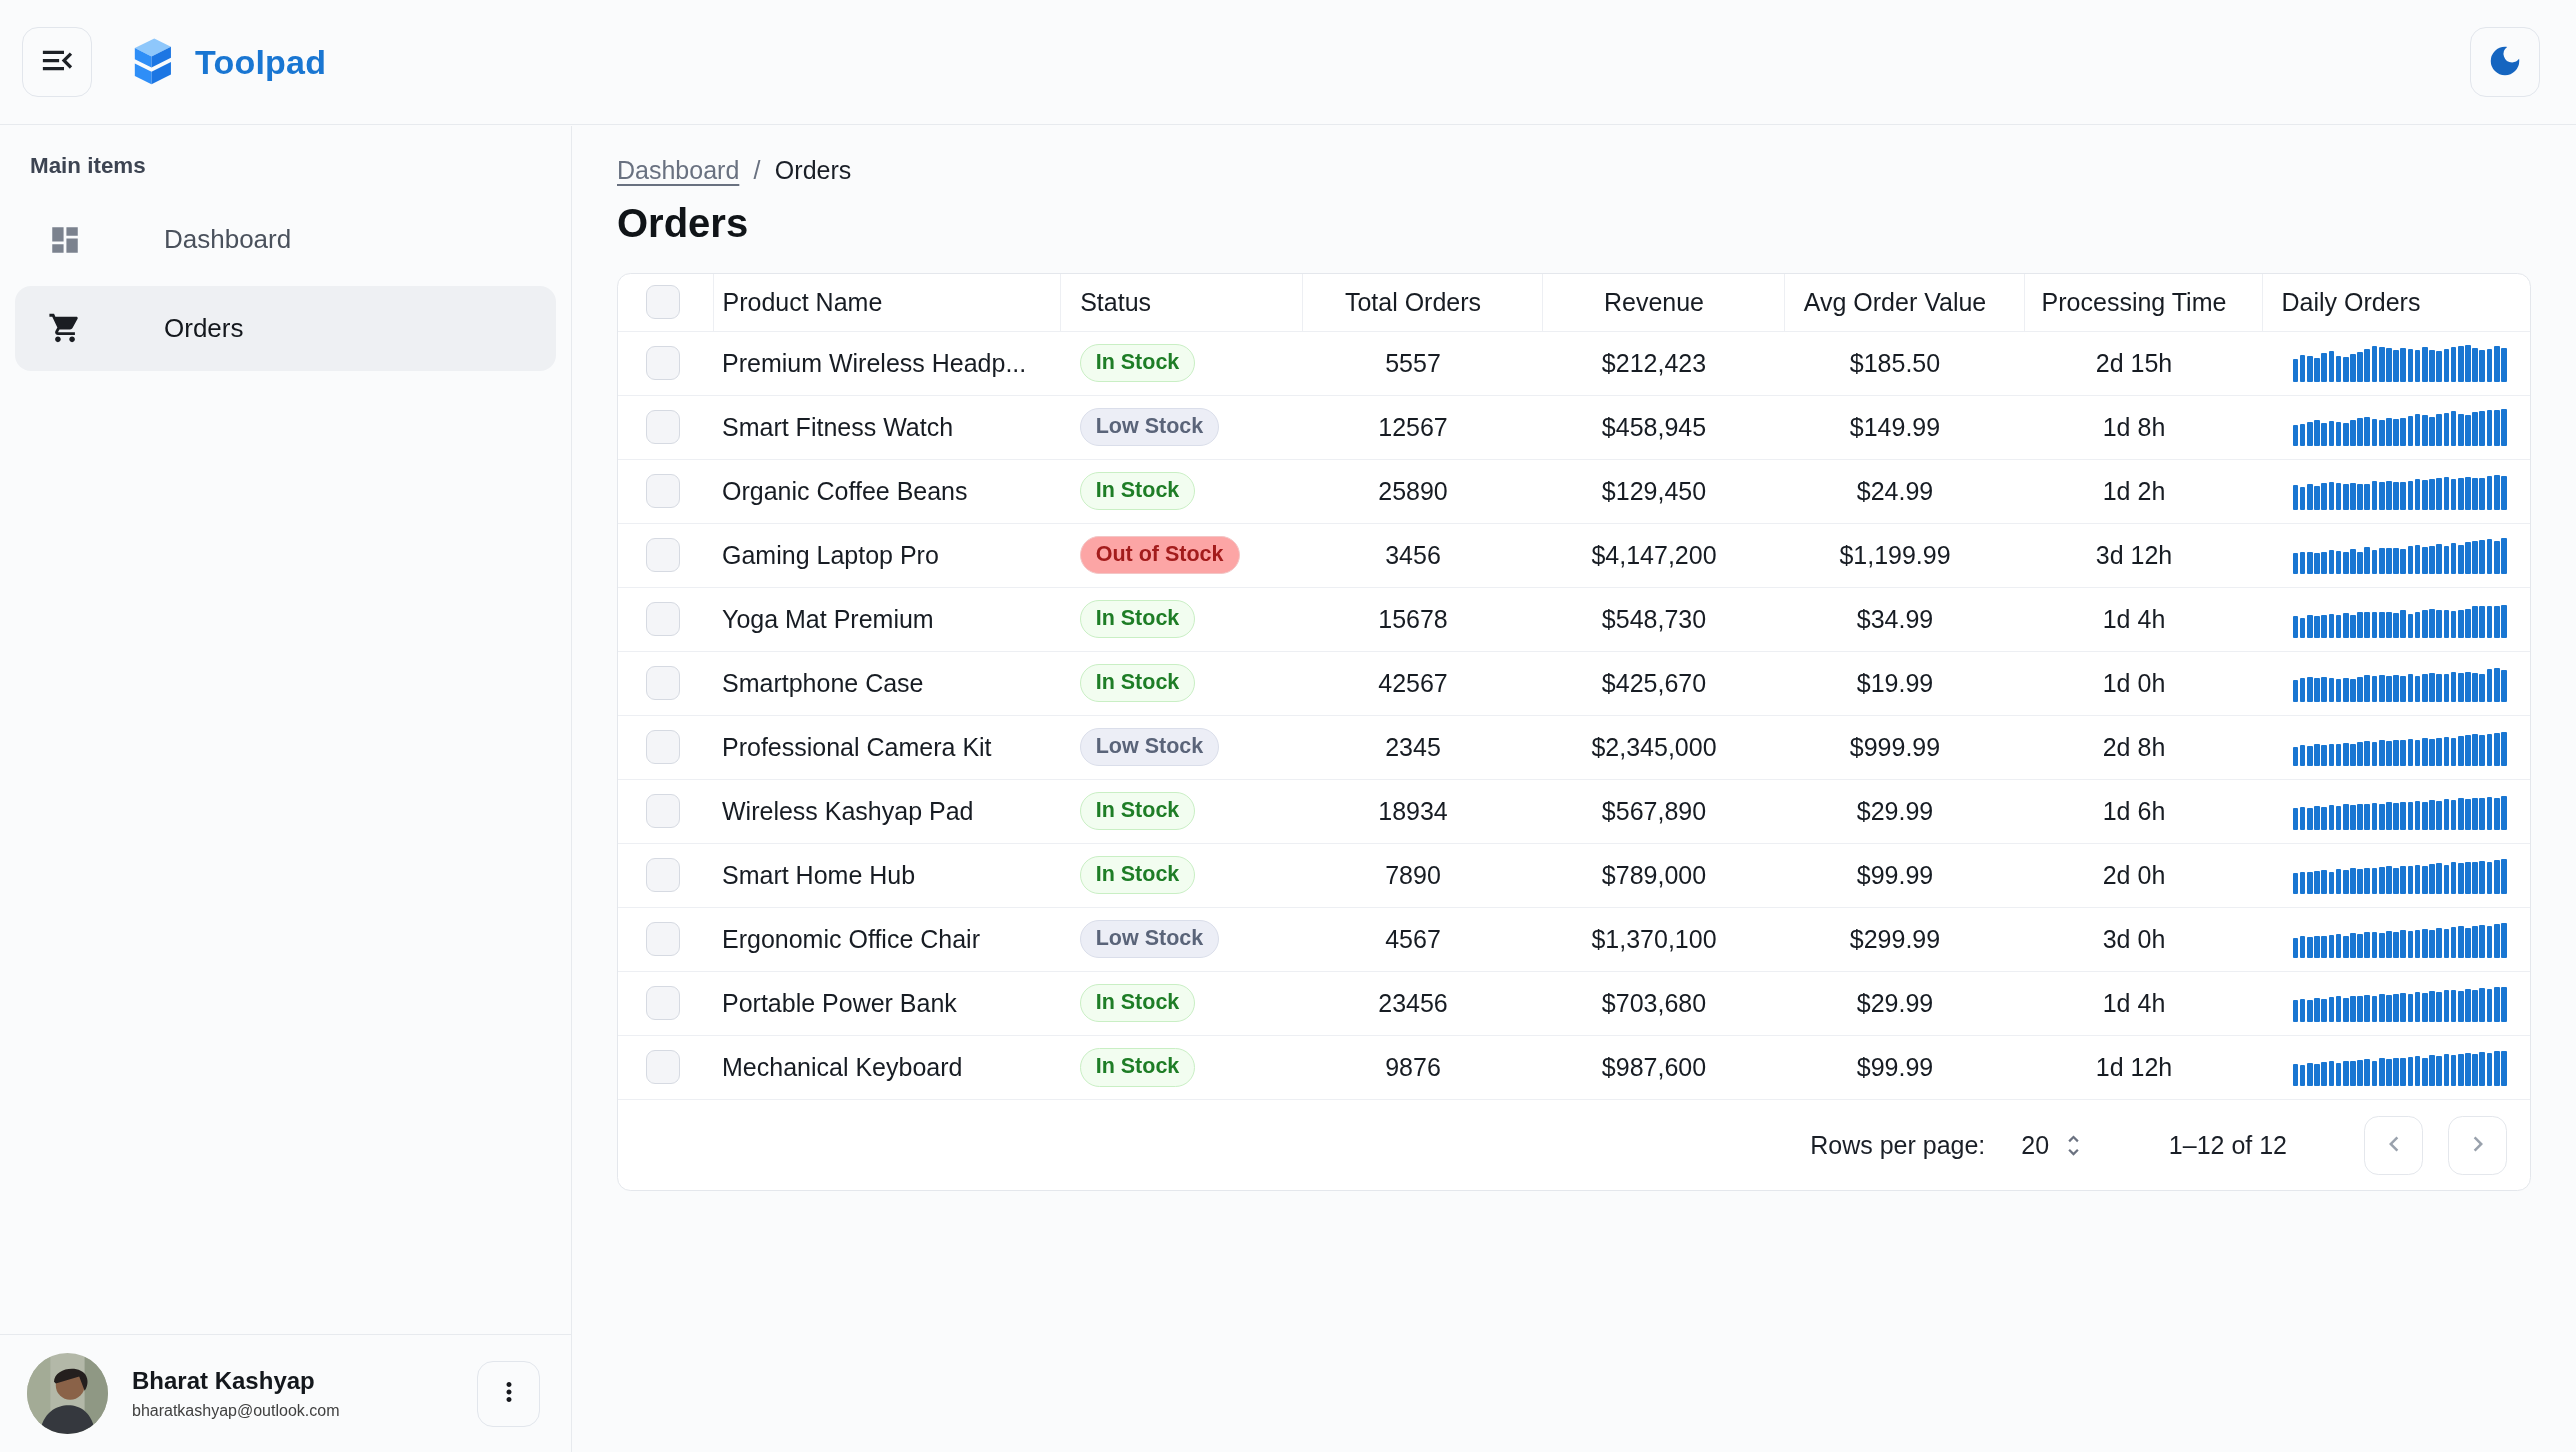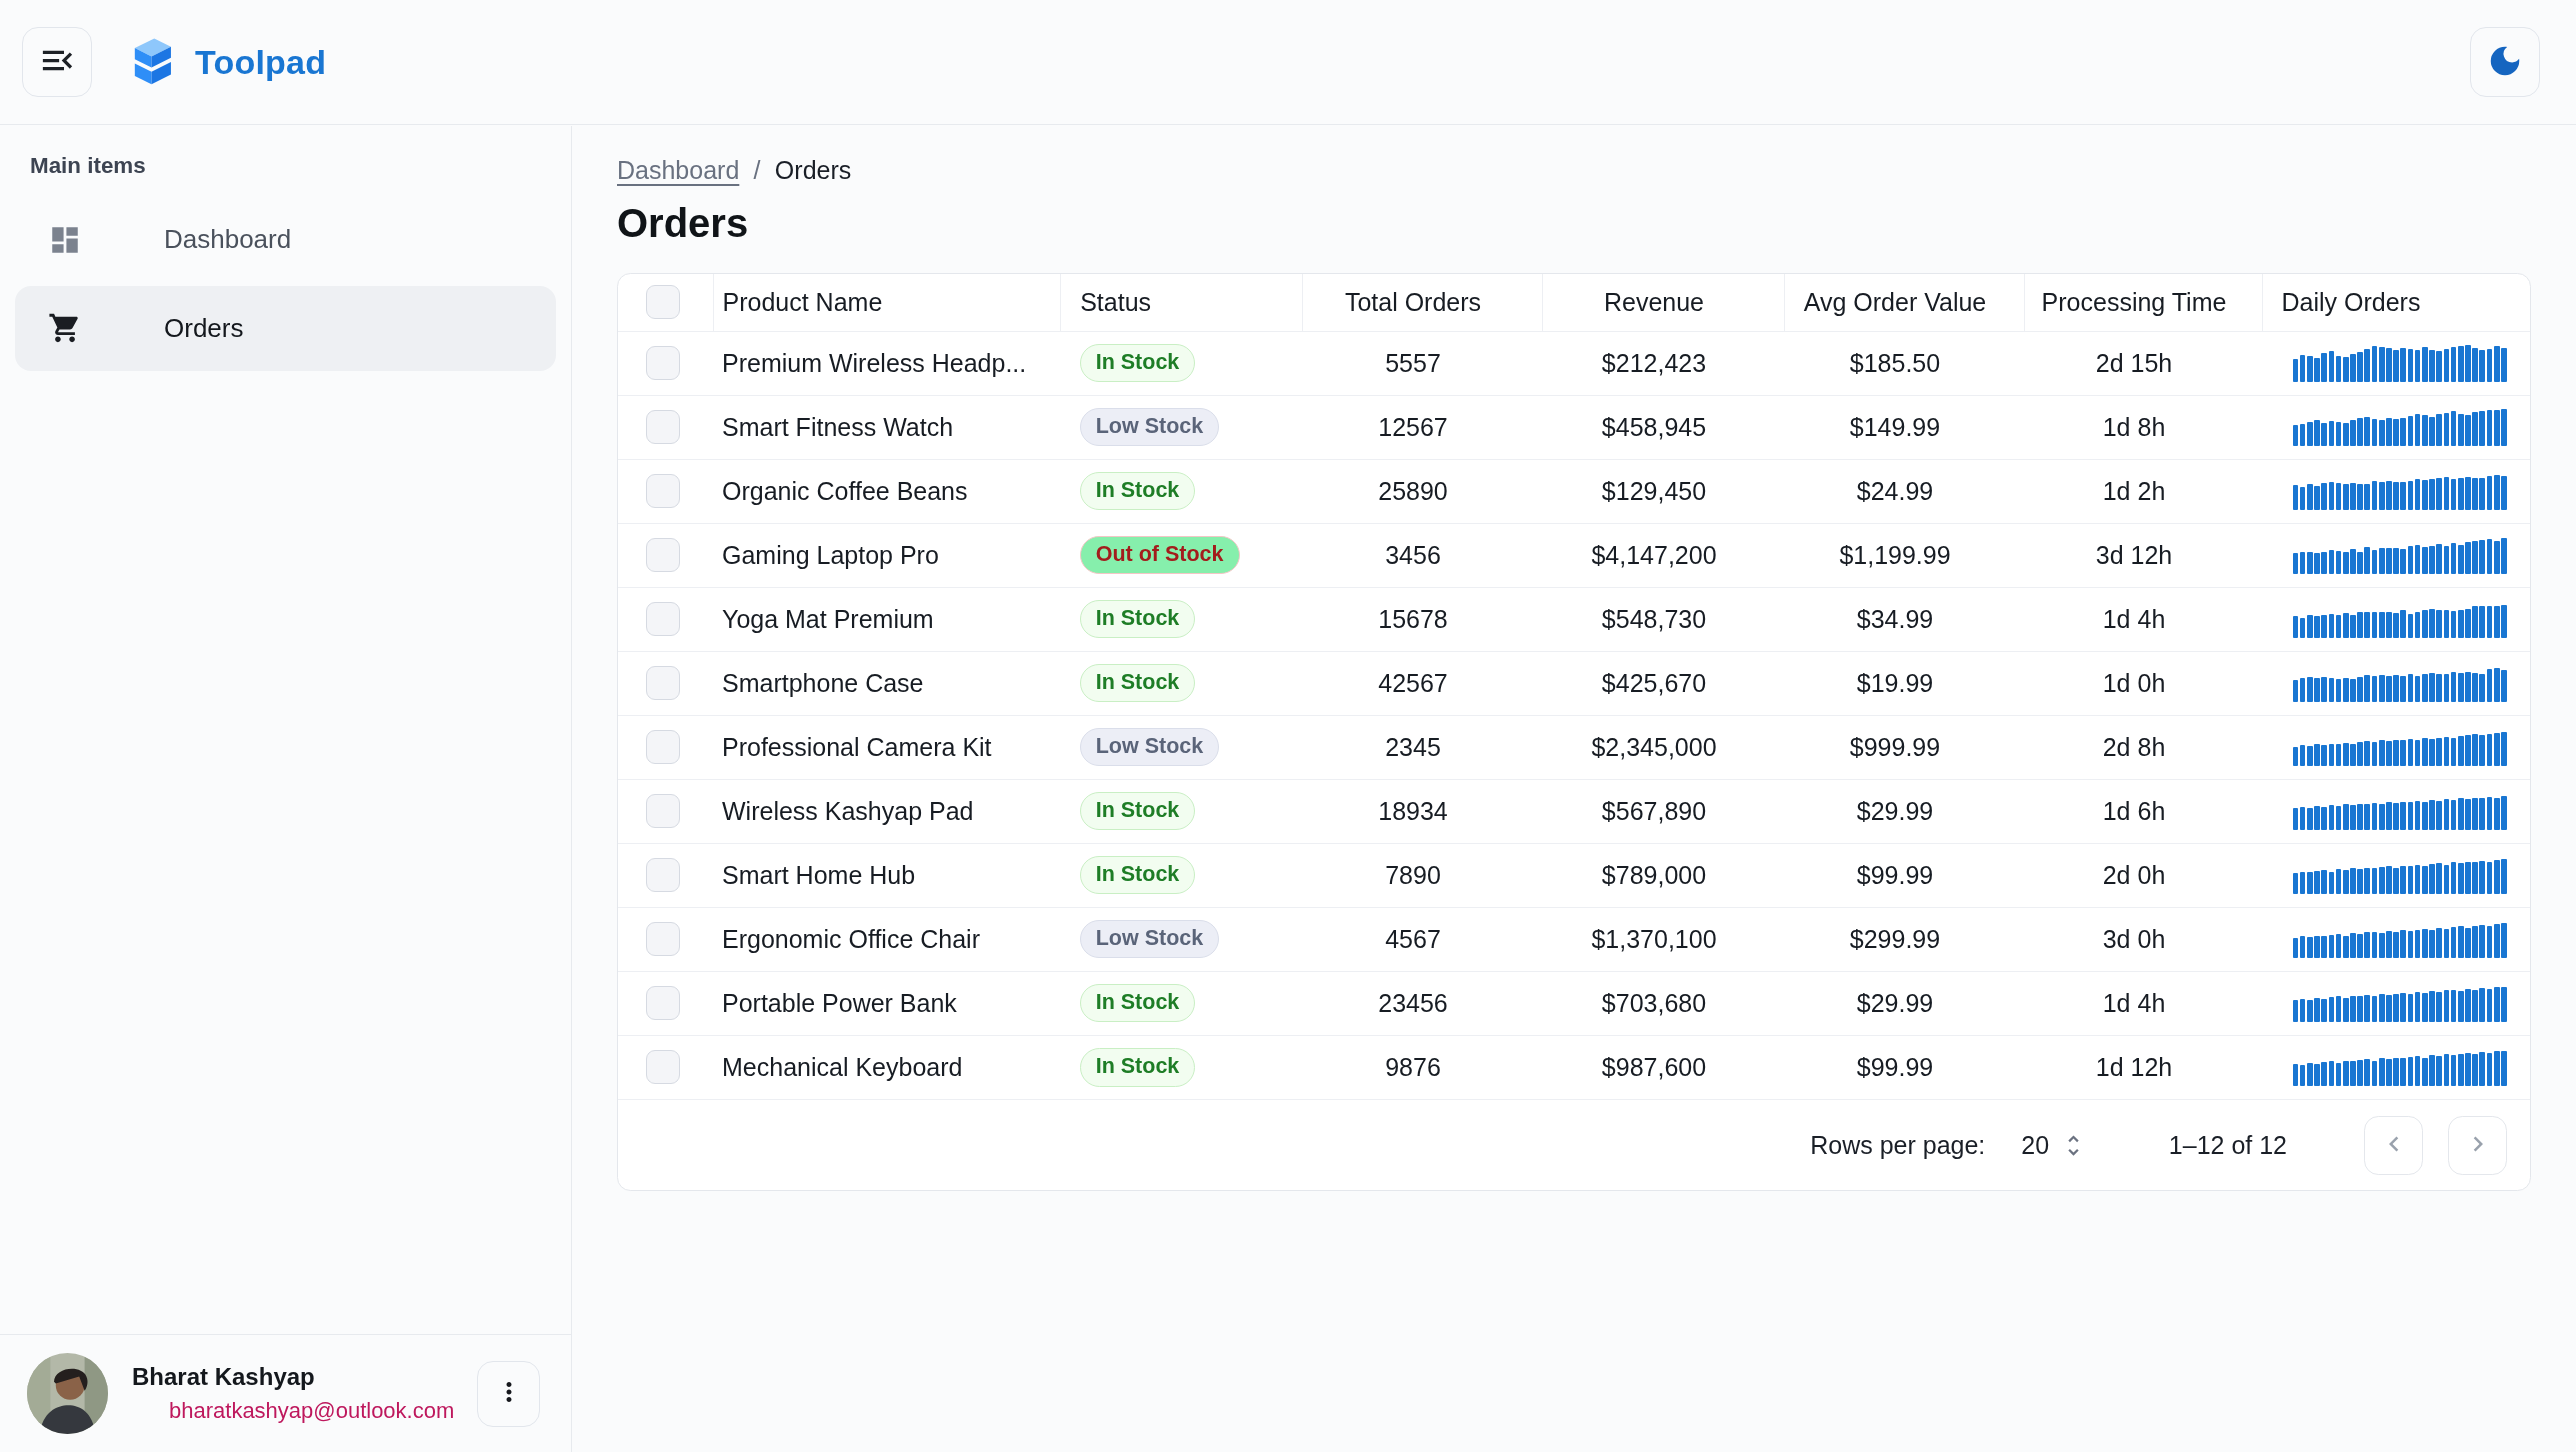--- a/index.html
+++ b/index.html
@@ -22,21 +22,21 @@
   .nav-item { height:85px; margin:3.6px 15px; border-radius:16px; display:flex; align-items:center;
     padding-left:33px; cursor:pointer; font-size:26px; color:#4a515c; }
   .nav-item svg { flex:0 0 auto; margin-right:41px; fill:#7b828e; }
   .nav-item.selected { background:#eef0f3; color:#14181d; font-weight:400; }
   .nav-item.selected svg { fill:#1a1d22; }
   .user { position:absolute; bottom:0; left:0; right:0; height:118px; border-top:0.9px solid #e7eaee;
     display:flex; align-items:center; padding:0 31px 0 27px; }
   .avatar { width:81px; height:81px; border-radius:50%; overflow:hidden; flex:0 0 auto; }
   .user-text { flex:1; margin-left:24px; min-width:0; }
   .user-name { font-size:24px; font-weight:700; color:#14181d; }
-  .user-email { font-size:22px; color:#be185d; margin-top:7.2px;margin-left:37px; }
+  .user-email { font-size:16px; color:#404040; margin-top:7.2px; }
   .more-btn { width:63px; height:66px; border:0.9px solid #e2e6ec; border-radius:16px; background:transparent;
     display:flex; align-items:center; justify-content:center; cursor:pointer; }
 
   
   .main { position:absolute; left:572px; top:126px; right:0; bottom:0; padding:30px 45px 0 45px; }
   .breadcrumb { font-size:25px; color:#697180; display:flex; align-items:center; }
   .breadcrumb a { color:#697180; text-decoration:underline; text-underline-offset:5.4px; cursor:pointer; }
   .crumb-sep { margin:0 14.3px; color:#697180; }
   .crumb-current { color:#1a1f27; }
   .page-title { font-size:40px; font-weight:700; color:#101418; margin:16px 0 0 0; }
@@ -49,21 +49,21 @@
   tbody td { height:64px; border-top:0.9px solid #edeff3; }
   .col-product { padding-left:9px; }
   .col-status { padding-left:19.7px; }
   .num { text-align:center; padding-right:18px; }
   .col-daily { padding-left:19px; }
   .cb { width:34px; height:34px; margin-left:28px; border:1.8px solid #d6dae2; border-radius:9px;
     background:#f4f5f8; cursor:pointer; }
   .badge { display:inline-block; padding:5.4px 15px; border-radius:894px; font-size:21.5px; font-weight:700; line-height:1.2; }
   .b-in  { color:#1e7d26; background:#f2fdf0; border:1.8px solid #c9efc4; }
   .b-low { color:#5a6479; background:#eceef6; border:1.8px solid #dadeea; }
-  .b-out { color:#a31c1c; background:#86efac; border:1.8px solid #f3c6c6; }
+  .b-out { color:#a31c1c; background:#fca5a5; border:1.8px solid #f3c6c6; }
   .spark { display:flex; align-items:flex-end; height:38px; margin-left:11.6px; }
   .spark .bar { width:5.7px; margin-right:1.5px; background:#1976d2; border-radius:0.9px; }
 
   .pagination { height:91px; border-top:0.9px solid #edeff3; display:flex; align-items:center;
     justify-content:flex-end; padding-right:23px; font-size:25px; color:#1a1f27; }
   .rpp-value { margin-left:36px; }
   .rpp-caret { margin-left:10.7px; display:flex; }
   .range { margin-left:82px; }
   .page-btn { width:59px; height:59px; margin-left:25px; border:0.9px solid #e4e7ec; border-radius:14.3px;
     background:transparent; display:flex; align-items:center; justify-content:center; cursor:pointer; }

